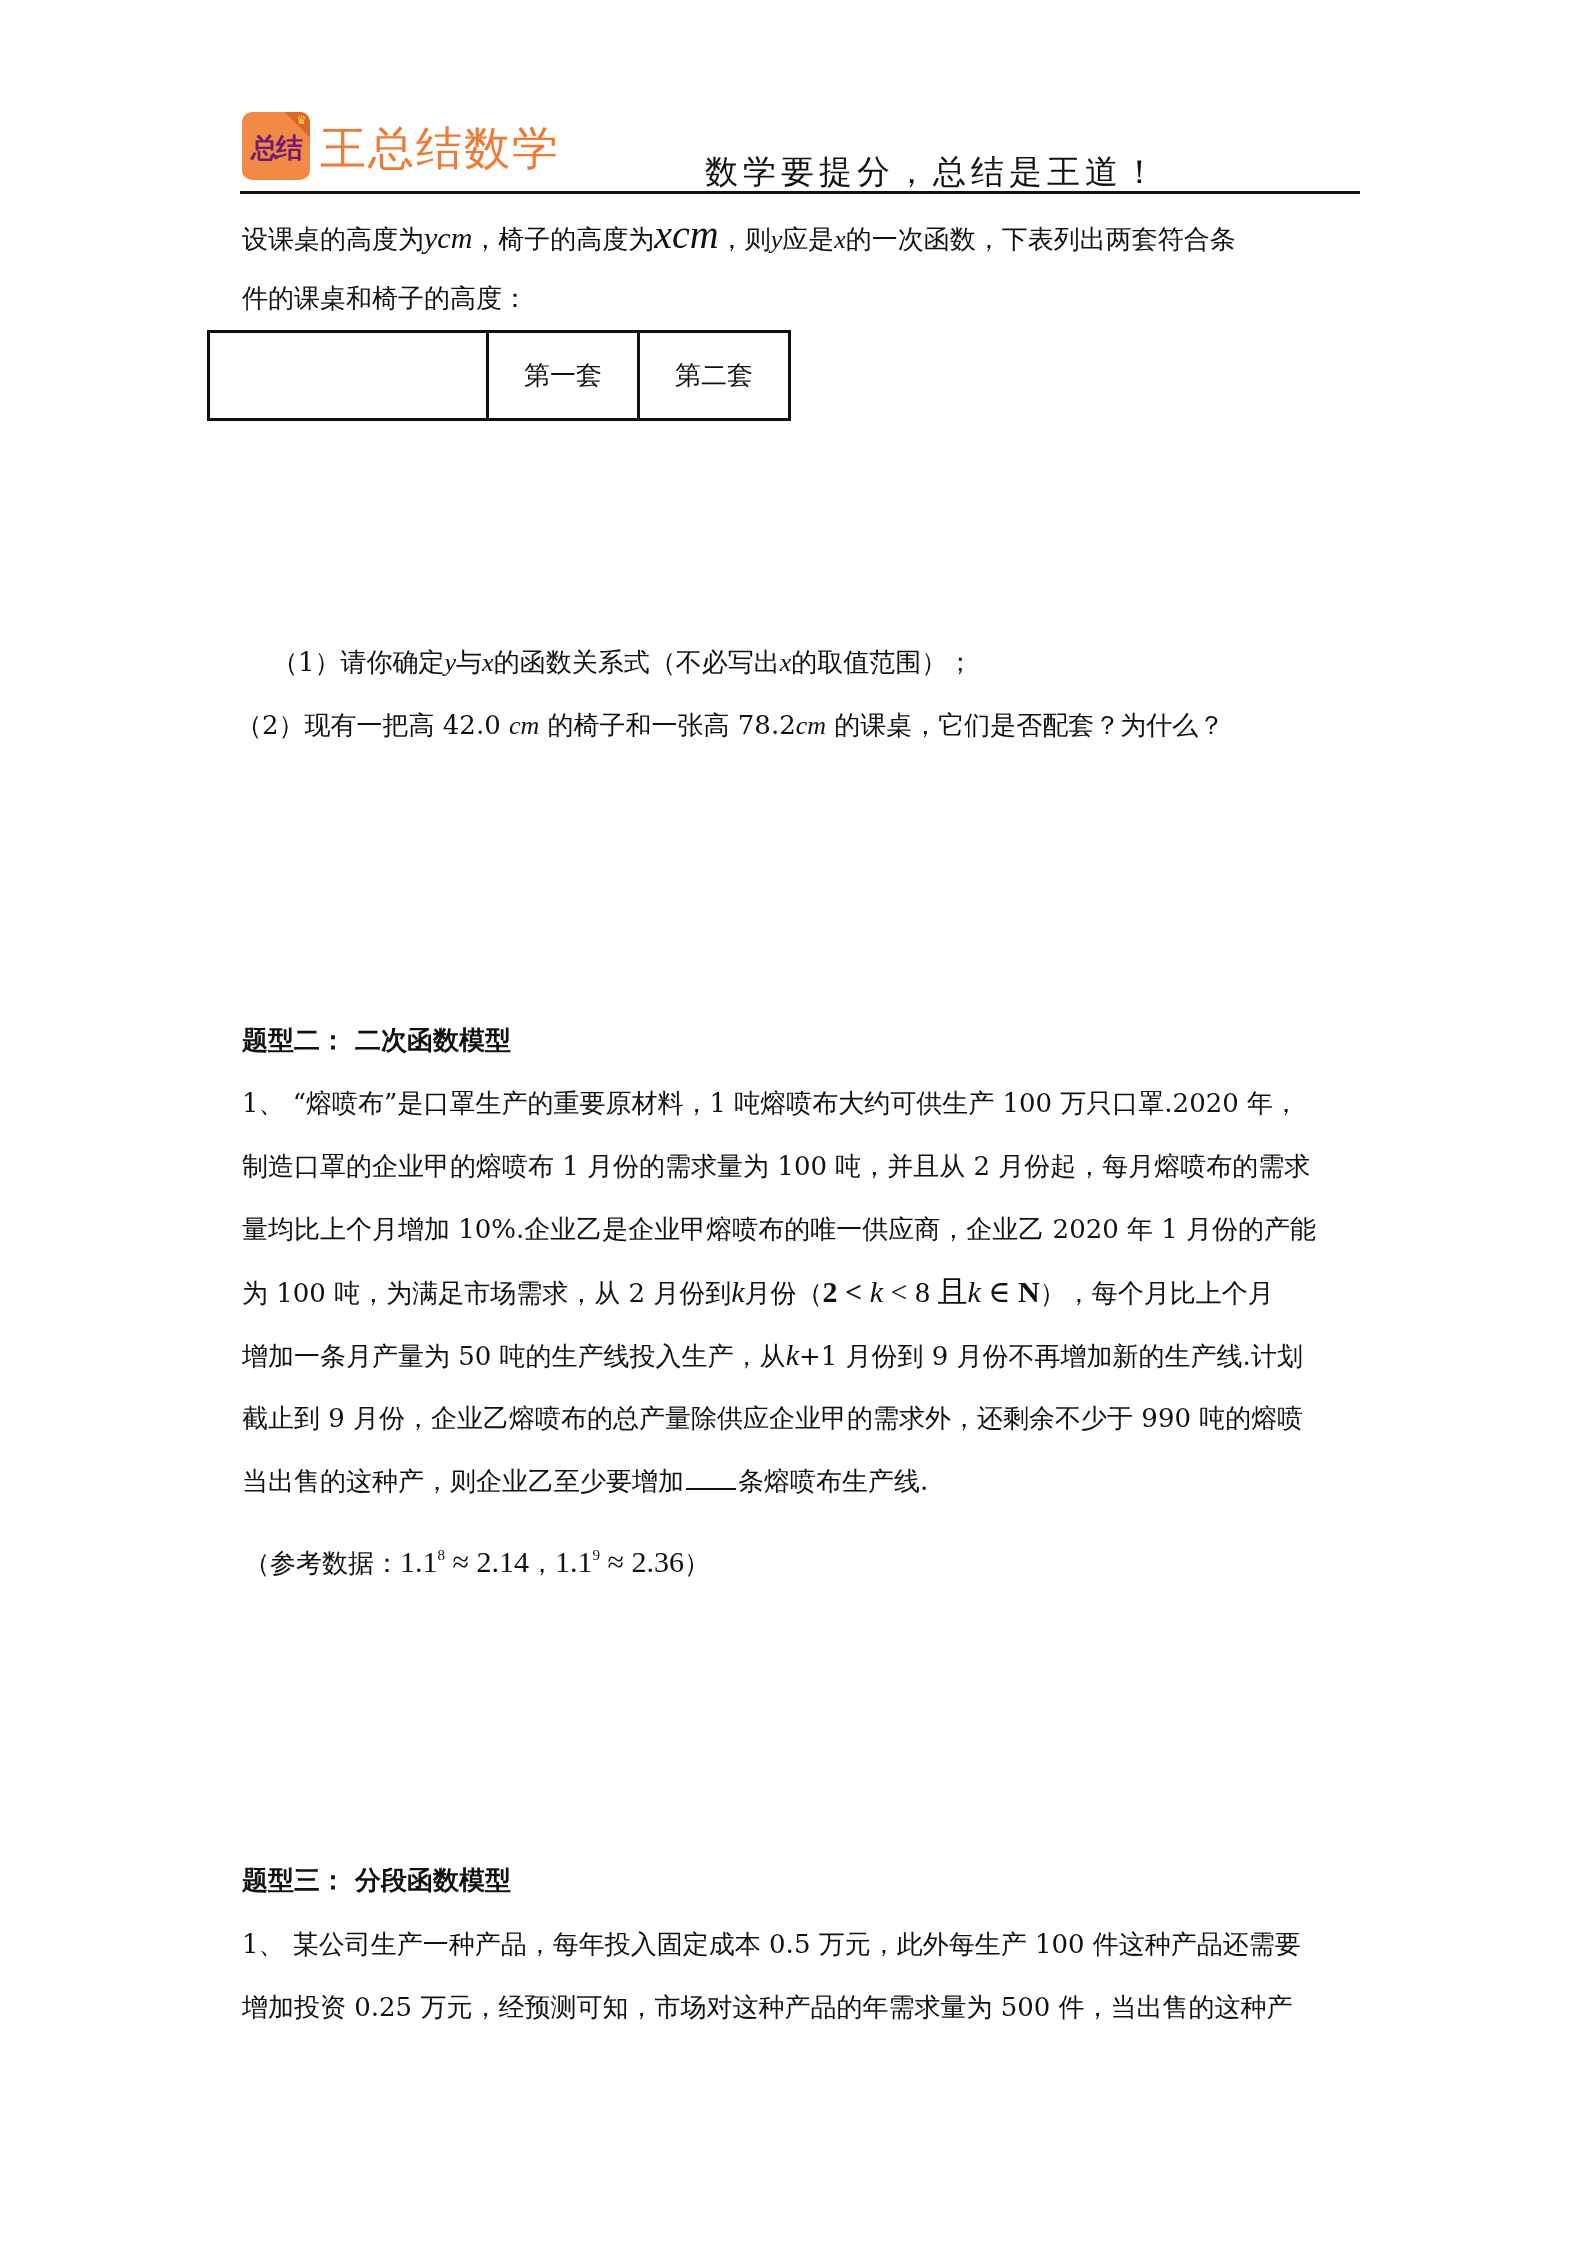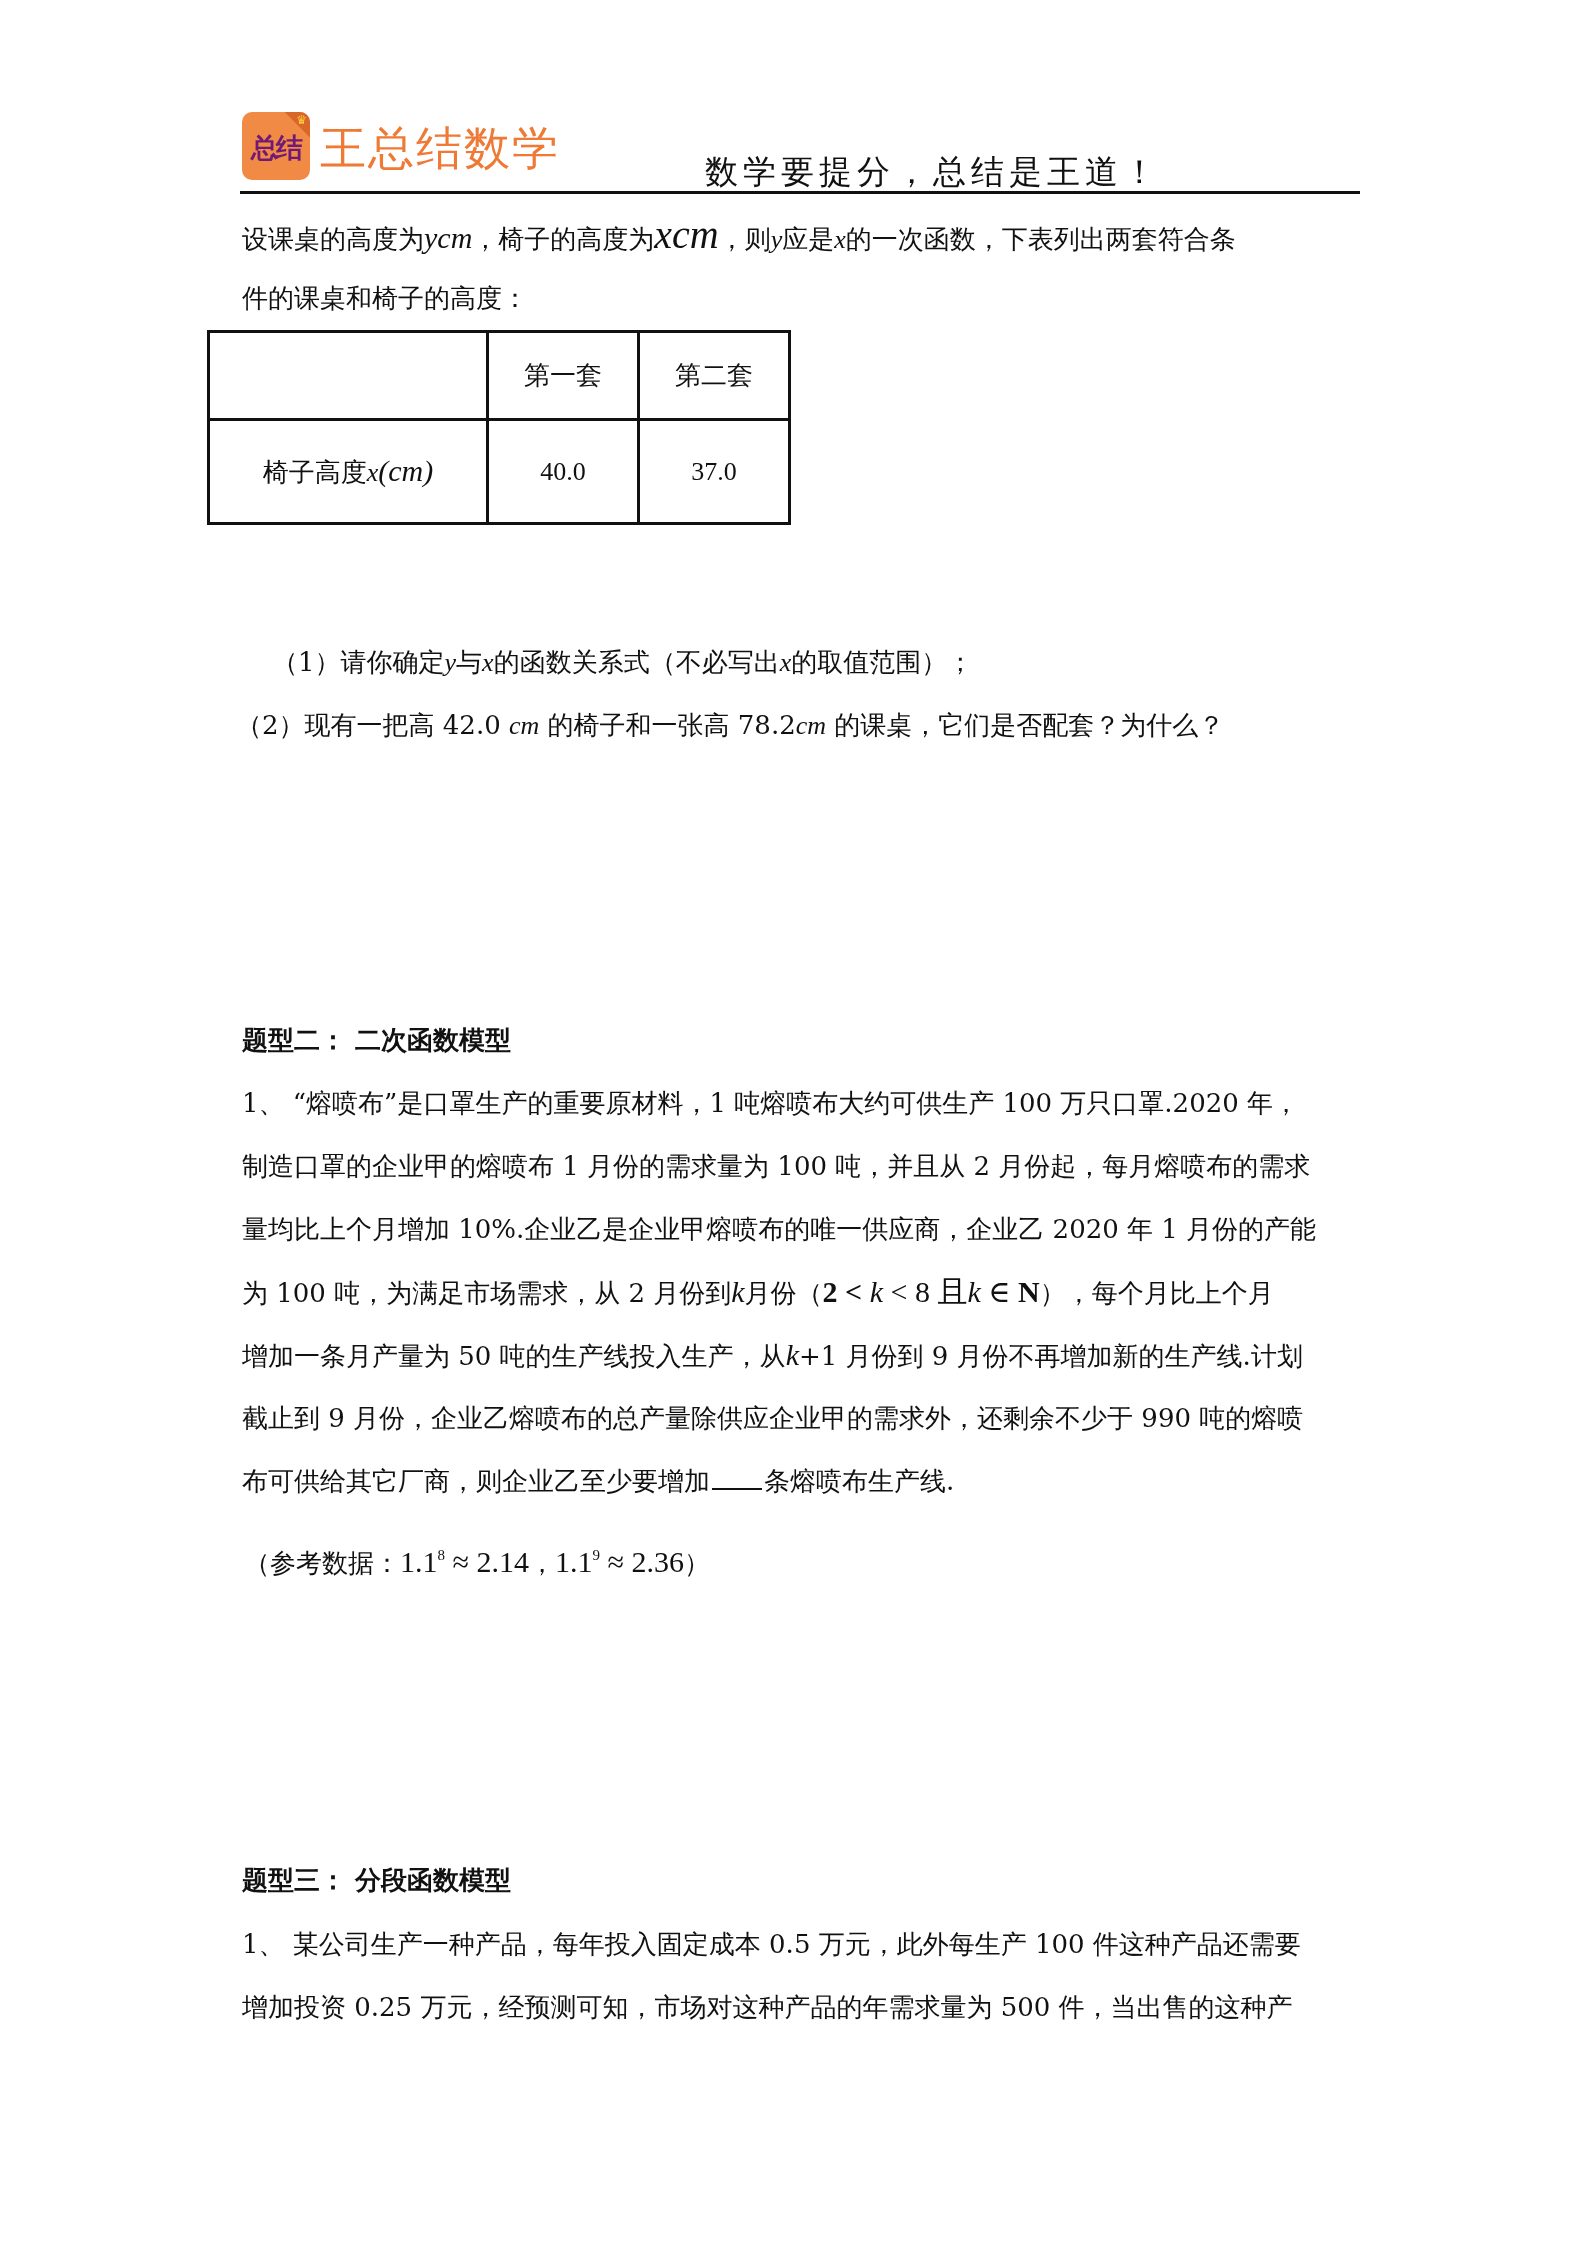--- a/index.html
+++ b/index.html
@@ -49,27 +49,20 @@
 </div>
 <div class="abs line" style="top:281px;">件的课桌和椅子的高度：</div>
 
 <table class="data">
   <tbody>
       <tr style="height:88px;">
     <td style="width:276px;"></td>
     <td style="width:148px;">第一套</td>
     <td style="width:148px;">第二套</td>
   </tr>
-  <tr style="height:104px;">
-    <td>
-      <span>椅子高度</span><span class="math">x</span><span class="math" style="font-size:30px;">(cm)</span>
-    </td>
-    <td class="num">40.0</td>
-    <td class="num">37.0</td>
-  </tr>
 </tbody>
   </table>
 
 <div class="abs line" style="top:645px; left:236px;margin-left:36px;">
   <span>（1）请你确定</span><span class="math">y</span><span>与</span><span class="math">x</span><span>的函数关系式（不必写出</span><span class="math">x</span><span>的取值范围）；</span>
 </div>
 <div class="abs line" style="top:708px; left:236px;">
   <span>（2）现有一把高 42.0</span> <span class="math">cm</span> <span>的椅子和一张高 78.2</span><span class="math">cm</span> <span>的课桌，它们是否配套？为什么？</span>
 </div>
 
@@ -78,21 +71,21 @@
 <div class="abs line" style="top:1149px;">制造口罩的企业甲的熔喷布 1 月份的需求量为 100 吨，并且从 2 月份起，每月熔喷布的需求</div>
 <div class="abs line" style="top:1212px;">量均比上个月增加 10%.企业乙是企业甲熔喷布的唯一供应商，企业乙 2020 年 1 月份的产能</div>
 <div class="abs line" style="top:1275px;">
   <span>为 100 吨，为满足市场需求，从 2 月份到</span><span class="math" style="font-size:30px;">k</span><span>月份（</span><span class="num bold" style="font-size:30px;">2 &lt; </span><span class="math" style="font-size:30px;">k</span><span class="num" style="font-size:30px;"> &lt; 8  且</span><span class="math" style="font-size:30px;">k</span><span class="num" style="font-size:30px;"> ∈ </span><span class="num bold" style="font-size:30px;">N</span><span>），每个月比上个月</span>
 </div>
 <div class="abs line" style="top:1338px;">
   <span>增加一条月产量为 50 吨的生产线投入生产，从</span><span class="math" style="font-size:30px;">k</span><span>+1 月份到 9 月份不再增加新的生产线.计划</span>
 </div>
 <div class="abs line" style="top:1401px;">截止到 9 月份，企业乙熔喷布的总产量除供应企业甲的需求外，还剩余不少于 990 吨的熔喷</div>
 <div class="abs line" style="top:1464px;">
-  <span>布可供给其它厂商，则企业乙至少要增加</span><span class="blank"></span><span>条熔喷布生产线.</span>
+  <span>当出售的这种产，则企业乙至少要增加</span><span class="blank"></span><span>条熔喷布生产线.</span>
 </div>
 <div class="abs line" style="top:1538px; left:244px;">
   <span>（参考数据：</span><span class="num" style="font-size:30px;">1.1</span><sup class="num">8</sup><span class="num" style="font-size:30px;"> ≈ 2.14</span><span>，</span><span class="num" style="font-size:30px;">1.1</span><sup class="num">9</sup><span class="num" style="font-size:30px;"> ≈ 2.36</span><span>）</span>
 </div>
 
 <div class="abs line heading" style="top:1863px;">题型三：   分段函数模型</div>
 <div class="abs line" style="top:1927px;">1、 某公司生产一种产品，每年投入固定成本 0.5 万元，此外每生产 100 件这种产品还需要</div>
 <div class="abs line" style="top:1990px;">增加投资 0.25 万元，经预测可知，市场对这种产品的年需求量为 500 件，当出售的这种产</div>
 
 </body></html>

